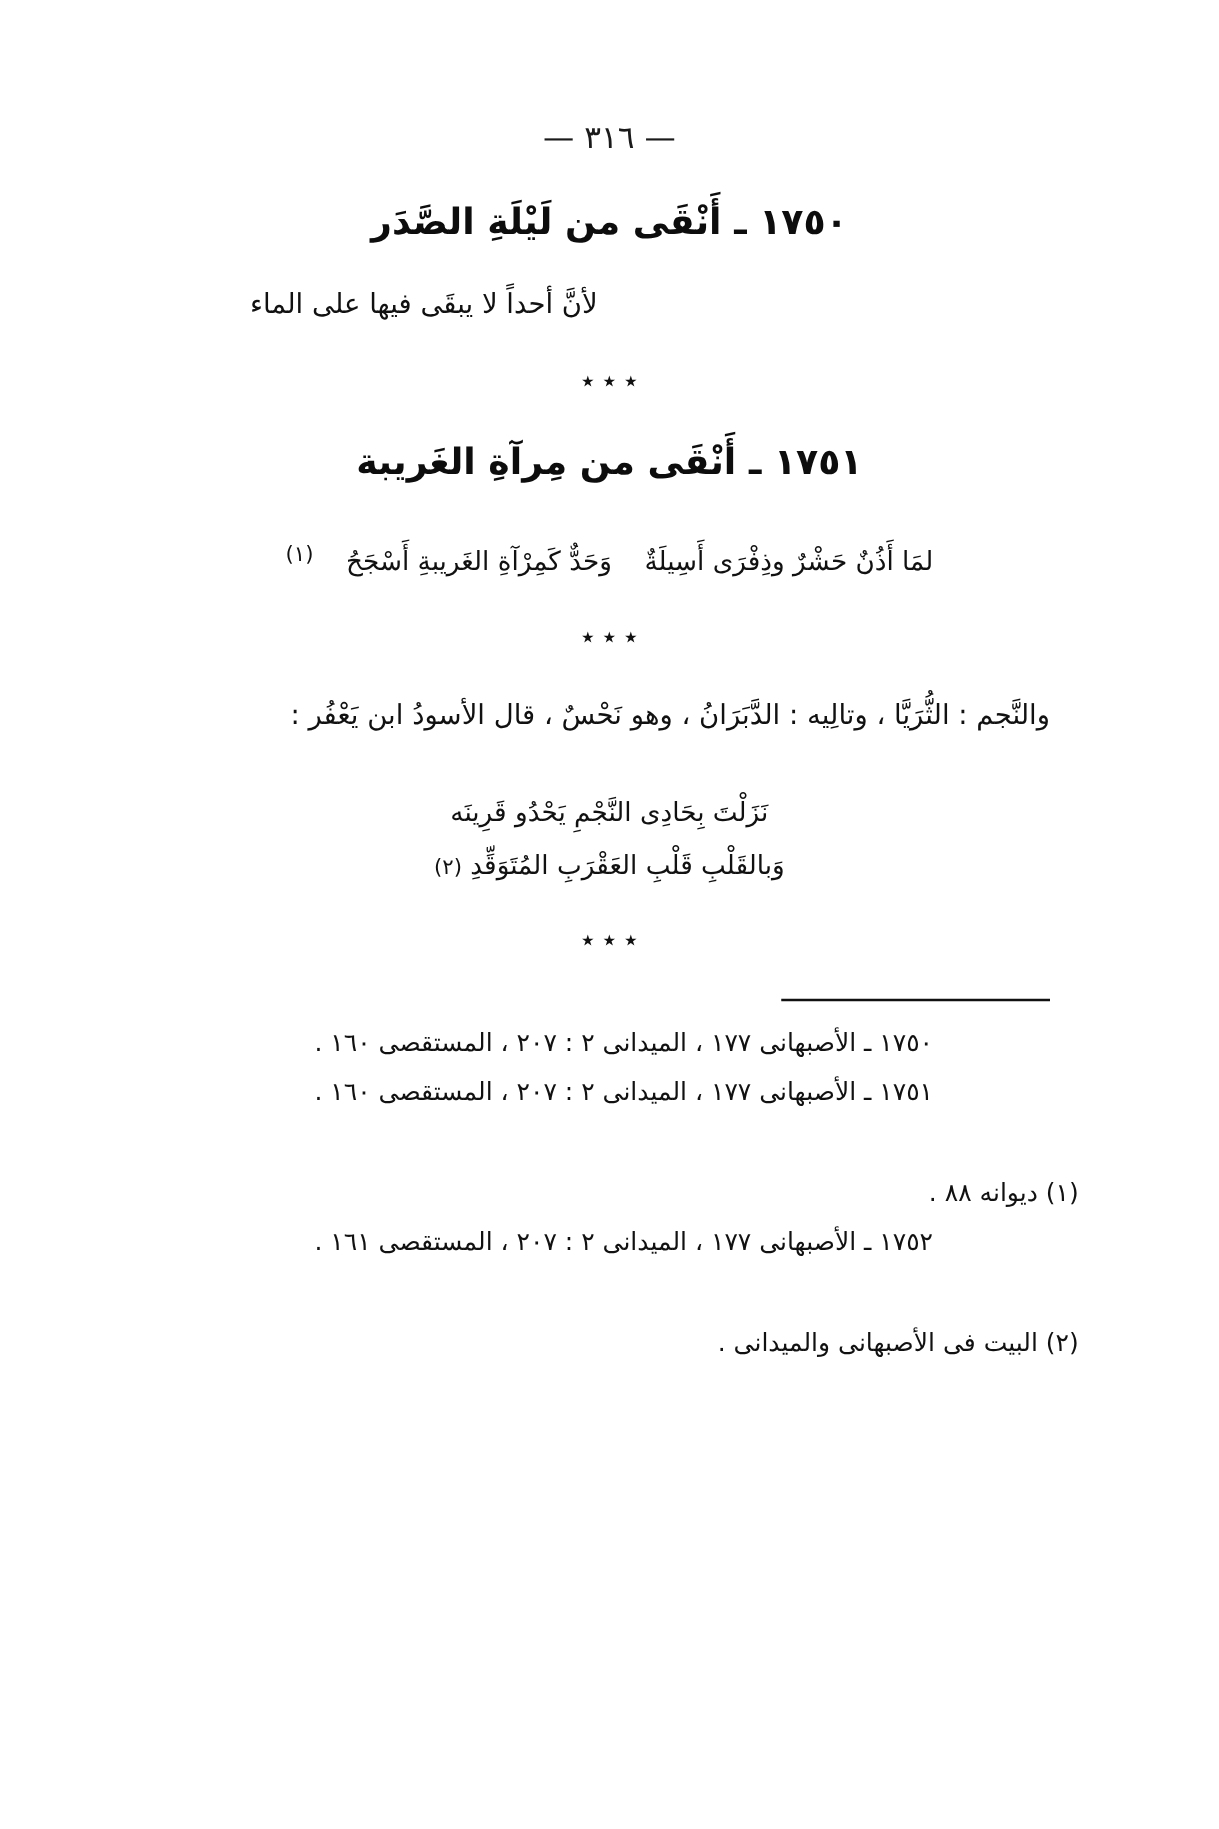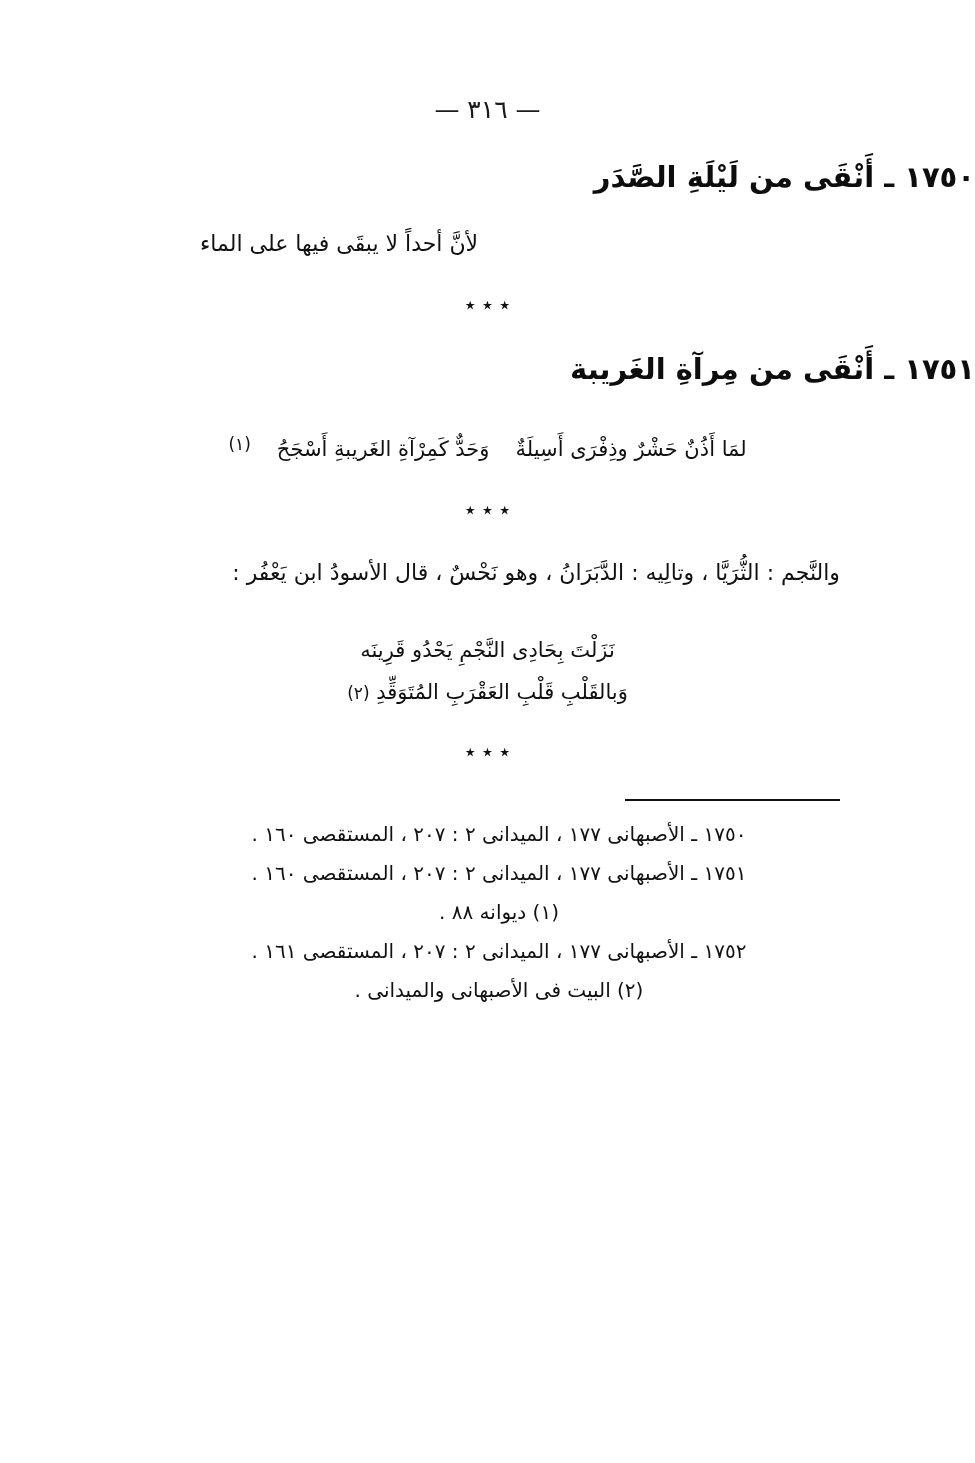--- a/index.html
+++ b/index.html
@@ -26,21 +26,21 @@
     font-size: 25px;
     letter-spacing: 1px;
     margin-top: 95px;
     color: #1a1a1a;
     direction: rtl;
   }
   .entry {
     margin-top: 30px;
   }
   .entry-title {
-    text-align: right;
+    text-align: center;
     font-size: 29px;
     font-weight: 600;
     color: #0d0d0d;
     direction: rtl;
     line-height: 1.6;
   }
   .entry-body {
     font-size: 22px;
     line-height: 2.0;
     color: #111111;
@@ -96,21 +96,22 @@
     direction: rtl;
     padding: 0 112px 0 135px;
     font-size: 20px;
     line-height: 1.95;
     color: #111;
   }
   .footnote {
     text-align: center;
   }
   .footnote.indent {
-    text-align: center;
+    text-align: right;
+    margin-top: 42px;
   }
 </style>
 </head>
 <body>
 
 <div class="page">
 
   <div class="page-number">— ٣١٦ —</div>
 
   <div class="entry">

